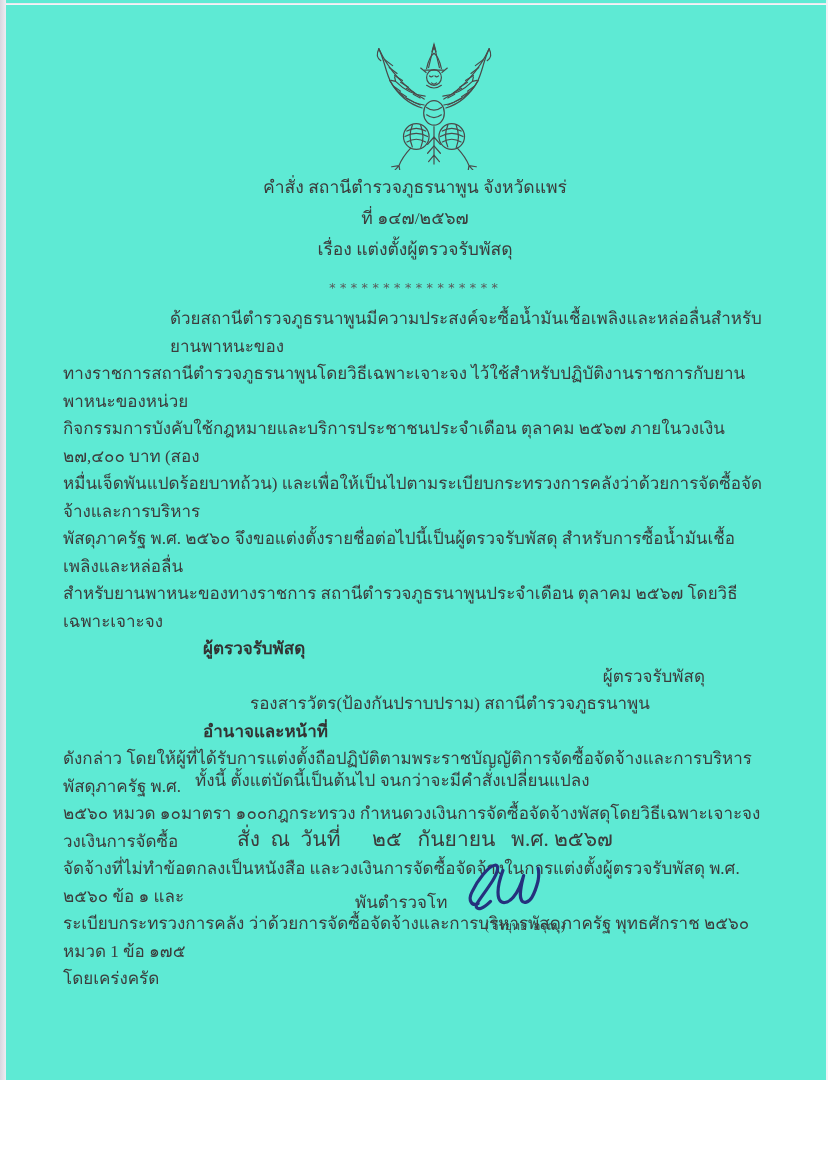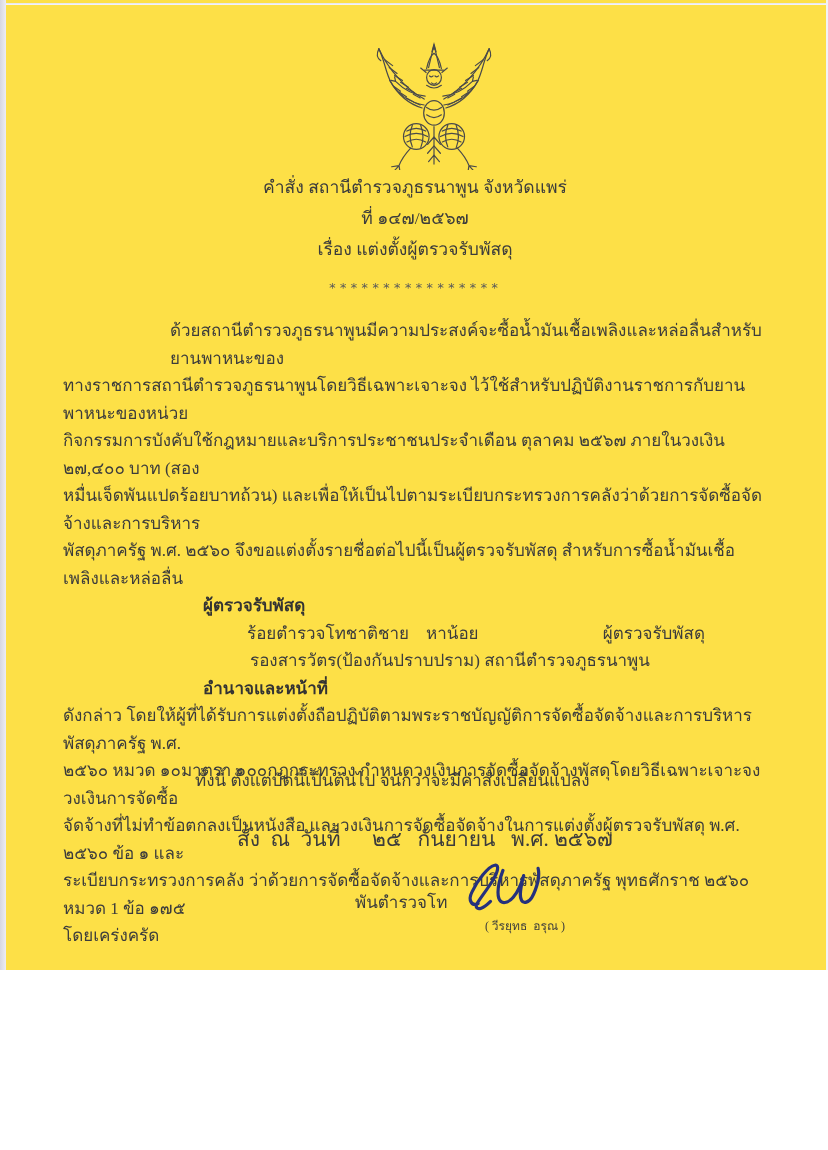--- a/index.html
+++ b/index.html
@@ -1,33 +1,33 @@
 <!DOCTYPE html>
 <html lang="th"><head>
 <meta charset="utf-8">
 <style>
   html,body{margin:0;padding:0;background:#ffffff;}
   .page{
-    position:relative;width:828px;height:970px;overflow:hidden;background:#fde047;
+    position:relative;width:828px;height:1080px;overflow:hidden;background:#5eead4;
     font-family:"Liberation Serif","DejaVu Sans",sans-serif;color:#3c3c3c;
   }
   .edge-left{position:absolute;left:0;top:0;width:6px;height:100%;
     background:linear-gradient(to right,#d7d7e0,#ededf2);}
   .edge-top{position:absolute;left:6px;top:3px;right:0;height:2px;
     background:linear-gradient(to bottom,#e3e3ea,#f8f8fb);}
   .edge-right{position:absolute;right:0;top:0;width:2px;height:100%;background:#f2f2f6;}
 
   .emblem{position:absolute;left:353px;top:40px;width:162px;height:130px;}
 
   .title-block{position:absolute;left:63px;top:172px;width:704px;text-align:center;
     font-size:17.5px;line-height:31px;}
   .star-divider{margin-top:7px;font-size:13px;letter-spacing:3px;color:#5a5a5a;
     font-family:"DejaVu Sans Mono",monospace;}
 
-  .doc-body{position:absolute;left:63px;top:305px;width:706px;font-size:17px;line-height:27.5px;margin-top:12px;}
+  .doc-body{position:absolute;left:63px;top:305px;width:706px;font-size:17px;line-height:27.5px;}
   .line{white-space:pre-wrap;}
   .indent1{padding-left:107px;}
   .indent2{padding-left:144px;}
   .hdr{padding-left:140px;font-weight:700;color:#333333;}
   .name-row{display:flex;padding-left:184px;}
   .role-right{margin-left:auto;margin-right:64px;}
   .pos-row{padding-left:187px;}
 
   .closing-line{position:absolute;left:195px;top:766px;font-size:17px;}
   .date-line{position:absolute;left:237px;top:822px;font-size:21px;white-space:pre-wrap;}
@@ -103,24 +103,24 @@
     <div>เรื่อง แต่งตั้งผู้ตรวจรับพัสดุ</div>
     <div class="star-divider">****************</div>
   </div>
 
   <div class="doc-body">
     <div class="line indent1">ด้วยสถานีตำรวจภูธรนาพูนมีความประสงค์จะซื้อน้ำมันเชื้อเพลิงและหล่อลื่นสำหรับยานพาหนะของ</div>
     <div class="line">ทางราชการสถานีตำรวจภูธรนาพูนโดยวิธีเฉพาะเจาะจง ไว้ใช้สำหรับปฏิบัติงานราชการกับยานพาหนะของหน่วย</div>
     <div class="line">กิจกรรมการบังคับใช้กฎหมายและบริการประชาชนประจำเดือน ตุลาคม ๒๕๖๗ ภายในวงเงิน ๒๗,๔๐๐ บาท (สอง</div>
     <div class="line">หมื่นเจ็ดพันแปดร้อยบาทถ้วน) และเพื่อให้เป็นไปตามระเบียบกระทรวงการคลังว่าด้วยการจัดซื้อจัดจ้างและการบริหาร</div>
     <div class="line">พัสดุภาครัฐ พ.ศ. ๒๕๖๐ จึงขอแต่งตั้งรายชื่อต่อไปนี้เป็นผู้ตรวจรับพัสดุ สำหรับการซื้อน้ำมันเชื้อเพลิงและหล่อลื่น</div>
+    <div class="line">สำหรับยานพาหนะของทางราชการ สถานีตำรวจภูธรนาพูนประจำเดือน ตุลาคม ๒๕๖๗ โดยวิธีเฉพาะเจาะจง</div>
 
     <div class="line hdr">ผู้ตรวจรับพัสดุ</div>
     <div class="name-row">
-      <span class="line">ร้อยตำรวจโทชาติชาย    หาน้อย</span>
       <span class="role-right">ผู้ตรวจรับพัสดุ</span>
     </div>
     <div class="line pos-row">รองสารวัตร(ป้องกันปราบปราม) สถานีตำรวจภูธรนาพูน</div>
 
     <div class="line hdr">อำนาจและหน้าที่</div>
     <div class="line">ดังกล่าว โดยให้ผู้ที่ได้รับการแต่งตั้งถือปฏิบัติตามพระราชบัญญัติการจัดซื้อจัดจ้างและการบริหารพัสดุภาครัฐ พ.ศ.</div>
     <div class="line">๒๕๖๐ หมวด ๑๐มาตรา ๑๐๐กฎกระทรวง กำหนดวงเงินการจัดซื้อจัดจ้างพัสดุโดยวิธีเฉพาะเจาะจง วงเงินการจัดซื้อ</div>
     <div class="line">จัดจ้างที่ไม่ทำข้อตกลงเป็นหนังสือ และวงเงินการจัดซื้อจัดจ้างในการแต่งตั้งผู้ตรวจรับพัสดุ พ.ศ. ๒๕๖๐ ข้อ ๑ และ</div>
     <div class="line">ระเบียบกระทรวงการคลัง ว่าด้วยการจัดซื้อจัดจ้างและการบริหารพัสดุภาครัฐ พุทธศักราช ๒๕๖๐ หมวด 1 ข้อ ๑๗๕</div>
     <div class="line">โดยเคร่งครัด</div>

